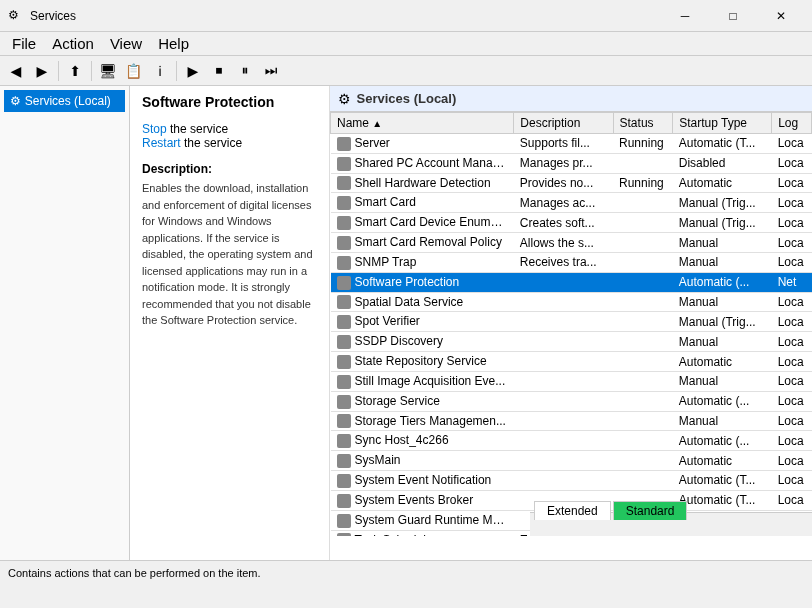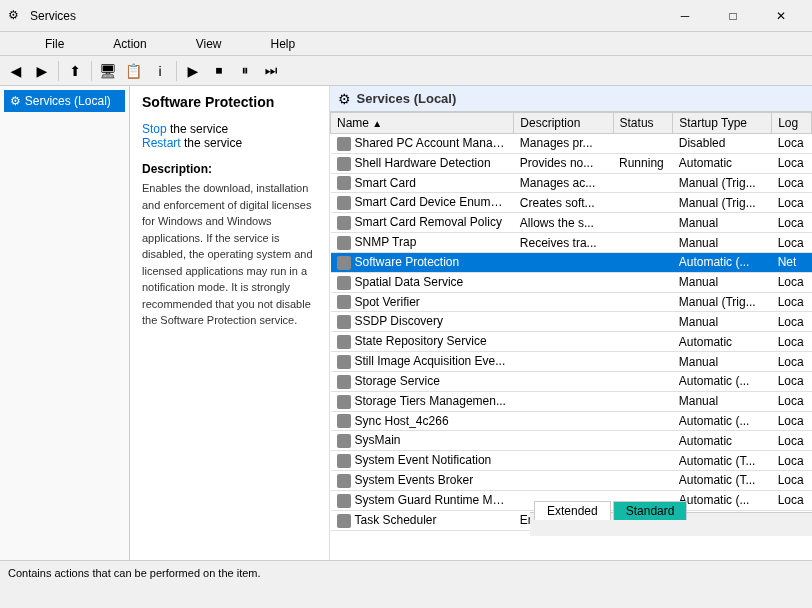--- a/index.html
+++ b/index.html
@@ -27,22 +27,21 @@
       display: flex;
       background: #f0f0f0;
       padding: 2px 4px;
       border-bottom: 1px solid #ccc;
       height: 24px;
       align-items: center;
     }
     .menu-item {
       padding: 2px 8px;
       cursor: pointer;
-      font-size: 12px;
-      margin-left: 33px;
+      font-size: 15px;
     }
 
     
     .toolbar {
       display: flex;
       align-items: center;
       background: #f0f0f0;
       padding: 2px 4px;
       border-bottom: 1px solid #ccc;
       height: 30px;
@@ -136,21 +135,21 @@
       background: #f0f0f0;
       padding: 2px 4px 16px 4px;
       border-top: 1px solid #ccc;
       height: 24px;
       align-items: flex-end;
     }
     .tab {
       padding: 2px 12px;
       border: 1px solid #ccc;
       border-bottom: none;
-      background: #14b8a6;
+      background: #22c55e;
       cursor: pointer;
       font-size: 12px;
       margin-right: 2px;
     }
     .tab.active { background: white; }
 
     
     .status-bar {
       background: #f0f0f0;
       border-top: 1px solid #ccc;
@@ -236,20 +235,27 @@
           <thead>
             <tr>
               <th style="width:190px;">Name <span style="font-size:10px;">▲</span></th>
               <th style="width:100px;">Description</th>
               <th style="width:60px;">Status</th>
               <th style="width:100px;">Startup Type</th>
               <th style="width:40px;">Log</th>
             </tr>
           </thead>
           <tbody id="services-tbody">
+          <tr>
+    <td><span style="display:inline-block;width:14px;height:14px;background:#888;border-radius:2px;vertical-align:middle;margin-right:4px;"></span>Server</td>
+    <td>Supports fil...</td>
+    <td>Running</td>
+    <td>Automatic (T...</td>
+    <td>Loca</td>
+  </tr>
               <tr>
     <td><span style="display:inline-block;width:14px;height:14px;background:#888;border-radius:2px;vertical-align:middle;margin-right:4px;"></span>Shared PC Account Manager</td>
     <td>Manages pr...</td>
     <td></td>
     <td>Disabled</td>
     <td>Loca</td>
   </tr>
               <tr>
     <td><span style="display:inline-block;width:14px;height:14px;background:#888;border-radius:2px;vertical-align:middle;margin-right:4px;"></span>Shell Hardware Detection</td>
     <td>Provides no...</td>

